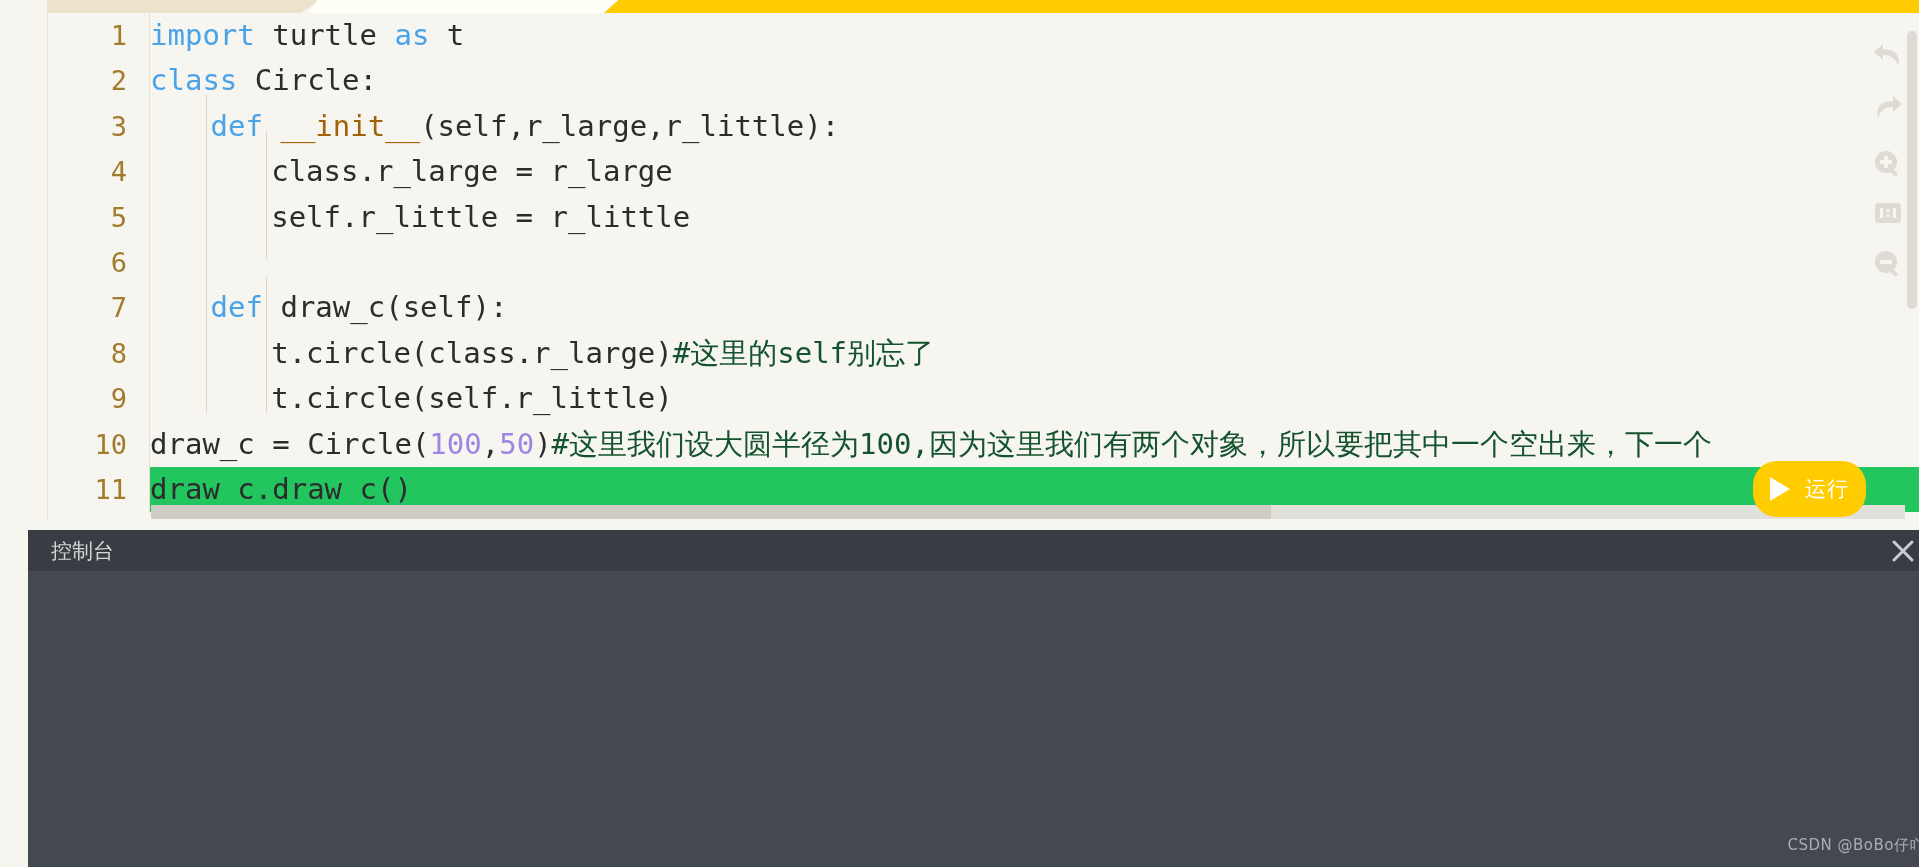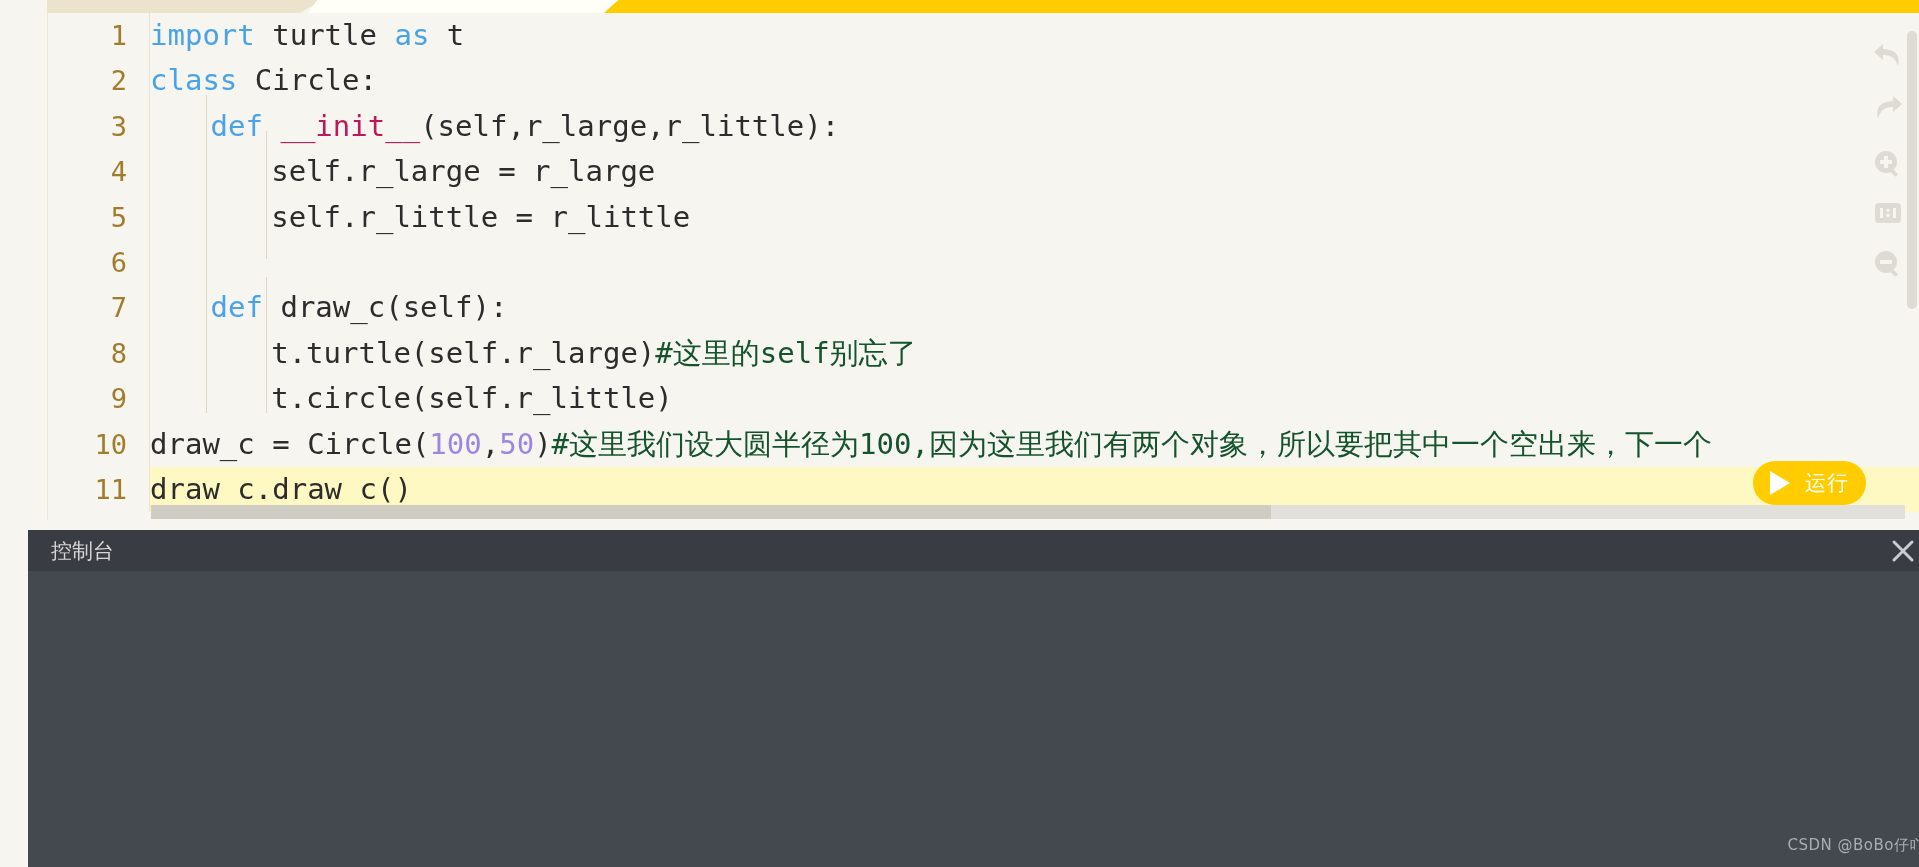--- a/index.html
+++ b/index.html
@@ -17,34 +17,34 @@
   .seg-a { left: 47px; width: 275px; background: #ece3cc; clip-path: polygon(0 0, 100% 0, 92% 100%, 0 100%); }
   .seg-b { left: 308px; width: 310px; background: #fffef7; clip-path: polygon(3% 0, 100% 0, 95% 100%, 0 100%); }
   .seg-c { left: 604px; width: 1315px; background: #fc0; clip-path: polygon(1.1% 0, 100% 0, 100% 100%, 0 100%); }
 
   
   .editor { position: absolute; left: 0; top: 13px; width: 1919px; height: 507px; background: #f7f5ef; }
   .gutterpad { position: absolute; left: 0; top: 0; width: 48px; height: 507px; background: #f7f5ef; border-right: 1px solid #eee7d6; }
   .codearea { position: absolute; left: 48px; top: 0; right: 0; height: 507px; overflow: hidden; }
 
   .line { position: relative; height: 45.4px; display: flex; align-items: center; white-space: pre; }
-  .line.active .codecell { background: #fef9c3; }
+  .line.active .codecell { background: #22c55e; }
   .ln {
     width: 101px; flex: 0 0 101px; text-align: right; padding-right: 22px;
     color: #a07c2c; font-size: 27px; font-family: "DejaVu Sans Mono", "Liberation Mono", monospace;
     letter-spacing: 0px; line-height: 45.4px; height: 45.4px;
   }
   .codecell {
     flex: 1 1 auto; height: 45.4px; line-height: 45.4px;
     border-left: 1px solid #e9e2cf; padding-left: 0;
     font-family: "DejaVu Sans Mono", "Liberation Mono", monospace;
     font-size: 29px; color: #2c2c2c; white-space: pre; overflow: visible;
   }
   .tok-kw   { color: #4aa3e8; }
-  .tok-fn   { color: #be185d; }
+  .tok-fn   { color: #a16207; }
   .tok-num  { color: #9b86e3; text-align: right; }
   .tok-cmt  { color: #14532d; }
   .tok-txt  { color: #2c2c2c; }
 
   
   .guide { position: absolute; width: 1px; background: #ddd6c4; z-index: 2; }
   .g1 { left: 158px; top: 82px;  height: 318px; }
   .g2 { left: 218px; top: 118px; height: 128px; }
   .g3 { left: 218px; top: 264px; height: 136px; }
 
@@ -53,21 +53,21 @@
   .railbtn { position: absolute; right: 10px; width: 42px; height: 42px; display: flex; align-items: center; justify-content: center; }
   .railbtn svg { display: block; }
 
   
   .vscroll { position: absolute; right: 2px; top: 18px; width: 10px; height: 278px; background: #dedbd4; border-radius: 5px; z-index: 7; }
   .hscrollTrack { position: absolute; left: 151px; top: 492px; right: 14px; height: 14px; background: #e2e0da; z-index: 5; }
   .hscrollThumb { position: absolute; left: 0; top: 0; width: 1120px; height: 14px; background: #cfccc4; }
 
   
   .runbtn {
-    position: absolute; right: 53px; top: 448px; width: 113px; height: 44px;
+    position: absolute; right: 53px; top: 448px; width: 113px; height: 56px;
     background: #fc0; border-radius: 24px; display: flex; align-items: center;
     justify-content: center; gap: 15px; z-index: 9; cursor: pointer;
   }
   .runbtn .play { width: 0; height: 0; border-left: 20px solid #fff; border-top: 12px solid transparent; border-bottom: 12px solid transparent; }
   .runbtn .runlabel { color: #fff; font-size: 21px; font-family: "DejaVu Sans", "Liberation Sans", sans-serif; letter-spacing: 1px; }
 
   
   .console { position: absolute; left: 0; top: 530px; width: 1919px; height: 337px; background: #44484f; margin-left: 28px; }
   .consoleHeader {
     position: absolute; left: 0; top: 0; width: 1919px; height: 41px; background: #393c43;
@@ -94,25 +94,25 @@
     <div class="seg seg-c"></div>
   </div>
 
   <div class="editor">
     <div class="gutterpad"></div>
     <div class="codearea">
       <div id="lines">
           <div class="line"><div class="ln">1</div><div class="codecell"><span class="tok-kw">import</span><span class="tok-txt"> turtle </span><span class="tok-kw">as</span><span class="tok-txt"> t</span></div></div>
           <div class="line"><div class="ln">2</div><div class="codecell"><span class="tok-kw">class</span><span class="tok-txt"> Circle:</span></div></div>
           <div class="line"><div class="ln">3</div><div class="codecell"><span style="display: inline-block; width: 60.6px;"></span><span class="tok-kw">def</span><span class="tok-txt"> </span><span class="tok-fn">__init__</span><span class="tok-txt">(self,r_large,r_little):</span></div></div>
-          <div class="line"><div class="ln">4</div><div class="codecell"><span style="display: inline-block; width: 121.2px;"></span><span class="tok-txt">self.r_large = r_large</span></div></div>
+          <div class="line"><div class="ln">4</div><div class="codecell"><span style="display: inline-block; width: 121.2px;"></span><span class="tok-txt">class.r_large = r_large</span></div></div>
           <div class="line"><div class="ln">5</div><div class="codecell"><span style="display: inline-block; width: 121.2px;"></span><span class="tok-txt">self.r_little = r_little</span></div></div>
           <div class="line"><div class="ln">6</div><div class="codecell"></div></div>
           <div class="line"><div class="ln">7</div><div class="codecell"><span style="display: inline-block; width: 60.6px;"></span><span class="tok-kw">def</span><span class="tok-txt"> draw_c(self):</span></div></div>
-          <div class="line"><div class="ln">8</div><div class="codecell"><span style="display: inline-block; width: 121.2px;"></span><span class="tok-txt">t.turtle(self.r_large)</span><span class="tok-cmt">#这里的self别忘了</span></div></div>
+          <div class="line"><div class="ln">8</div><div class="codecell"><span style="display: inline-block; width: 121.2px;"></span><span class="tok-txt">t.circle(class.r_large)</span><span class="tok-cmt">#这里的self别忘了</span></div></div>
           <div class="line"><div class="ln">9</div><div class="codecell"><span style="display: inline-block; width: 121.2px;"></span><span class="tok-txt">t.circle(self.r_little)</span></div></div>
           <div class="line"><div class="ln">10</div><div class="codecell"><span class="tok-txt">draw_c = Circle(</span><span class="tok-num">100</span><span class="tok-txt">,</span><span class="tok-num">50</span><span class="tok-txt">)</span><span class="tok-cmt">#这里我们设大圆半径为100,因为这里我们有两个对象，所以要把其中一个空出来，下一个</span></div></div>
           <div class="line active"><div class="ln">11</div><div class="codecell"><span class="tok-txt">draw_c.draw_c()</span></div></div>
         </div>
       <div class="guide g1"></div>
       <div class="guide g2"></div>
       <div class="guide g3"></div>
     </div>
 
     <div class="vscroll"></div>

